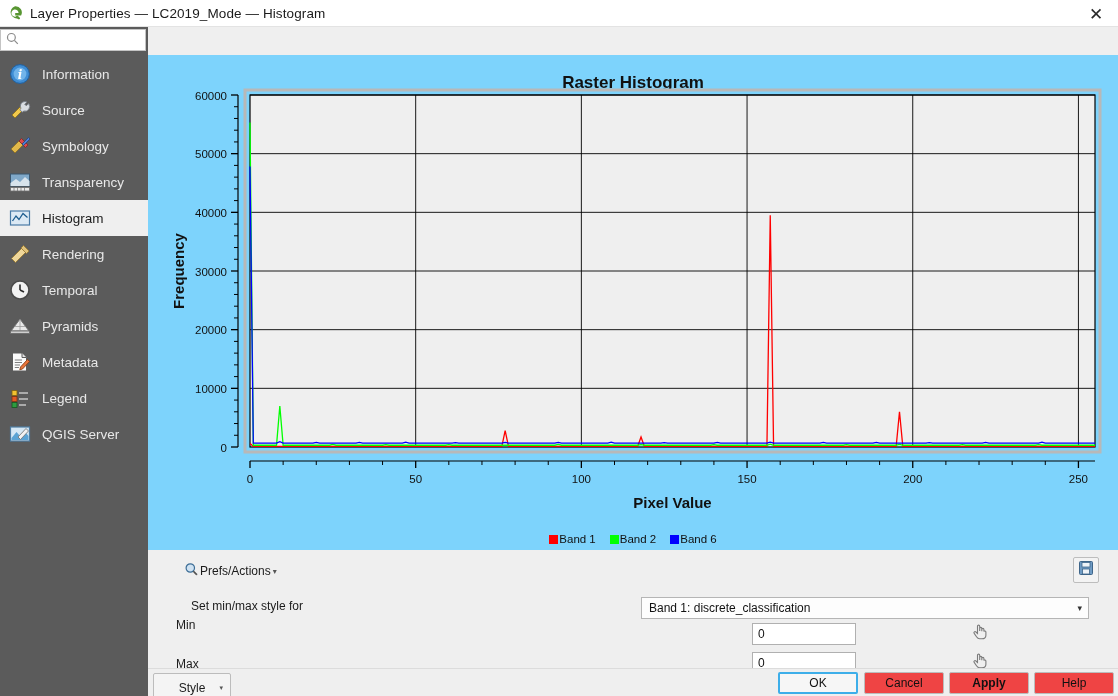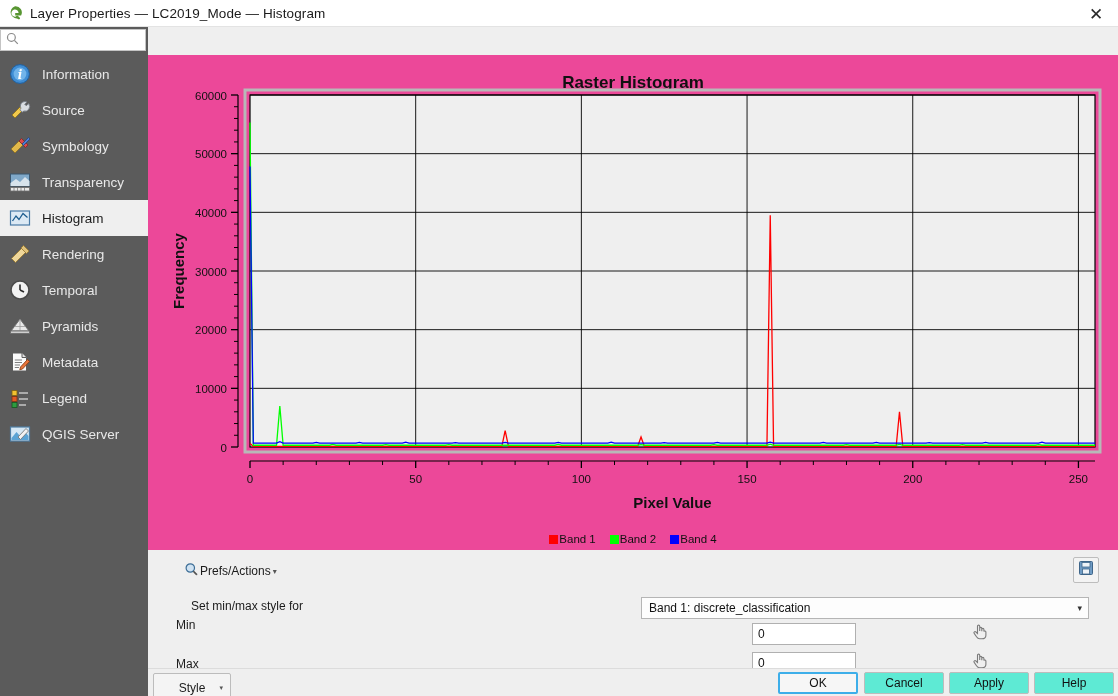--- a/index.html
+++ b/index.html
@@ -72,21 +72,21 @@
 
   
   .main {
     position: absolute; left: 148px; top: 27px;
     width: 970px; height: 669px; background: #efefef;
   }
 
   
   .chart-area {
     position: absolute; left: 0; top: 28px; width: 970px; height: 495px;
-    background: #ec4899;
+    background: #7dd3fc;
   }
   .chart-title {
     position: absolute; width: 970px; text-align: center; top: 18px;
     font-size: 17px; font-weight: bold; color: #111;
     font-family: "Liberation Sans", sans-serif;
   }
   svg.plot { position: absolute; left: 0; top: 0; }
   .legend-row {
     position: absolute; top: 478px; width: 970px;
     display: flex; align-items: center; justify-content: center; gap: 14px;
@@ -132,21 +132,21 @@
   }
   .style-btn {
     position: absolute; left: 5px; top: 4px; width: 78px; height: 29px;
     background: #f4f4f4; border: 1px solid #bcbcbc; border-radius: 2px;
     display: flex; align-items: center; justify-content: center;
     font-size: 12px; color: #1b1b1b; cursor: pointer; position: absolute;
   }
   .style-btn .caret { position: absolute; right: 7px; font-size: 7px; color: #555; }
   .dlg-btn {
     position: absolute; top: 3px; height: 22px; width: 80px;
-    background: #5eead4; border: 1px solid #bcbcbc; border-radius: 2px;
+    background: #ef4444; border: 1px solid #bcbcbc; border-radius: 2px;
     display: flex; align-items: center; justify-content: center;
     font-size: 12px; color: #111; cursor: pointer;
   }
   .dlg-btn.primary { border: 2px solid #3daee9; background: #f6f6f6; }
 </style>
 </head>
 <body>
 
 <div id="app">
 
@@ -418,21 +418,21 @@
         <span class="legend-item">
           <span class="legend-swatch" id="sw0" style="background: rgb(255, 0, 0);"></span>
           <span>Band 1</span>
         </span>
         <span class="legend-item">
           <span class="legend-swatch" id="sw1" style="background: rgb(0, 255, 0);"></span>
           <span>Band 2</span>
         </span>
         <span class="legend-item">
           <span class="legend-swatch" id="sw2" style="background: rgb(0, 0, 255);"></span>
-          <span>Band 4</span>
+          <span>Band 6</span>
         </span>
       </div>
     </div>
 
     <div class="controls">
 
       <div class="prefs-btn">
         <span>
           <svg width="15" height="15" viewBox="0 0 15 15">
             <circle cx="6.3" cy="6" r="4.2" fill="#cfe2f2" stroke="#3c6d96" stroke-width="1.2"></circle>
@@ -487,21 +487,21 @@
     <div class="style-btn">
       <span>Style</span>
       <span class="caret">▾</span>
     </div>
     <div class="dlg-btn primary" style="left:630px;">
       <span>OK</span>
     </div>
     <div class="dlg-btn" style="left:716px;">
       <span>Cancel</span>
     </div>
-    <div class="dlg-btn" style="left:801px;">
+    <div class="dlg-btn" style="left:801px;font-weight:bold;">
       <span>Apply</span>
     </div>
     <div class="dlg-btn" style="left:886px;">
       <span>Help</span>
     </div>
   </div>
 
 </div>
 
 </body></html>

